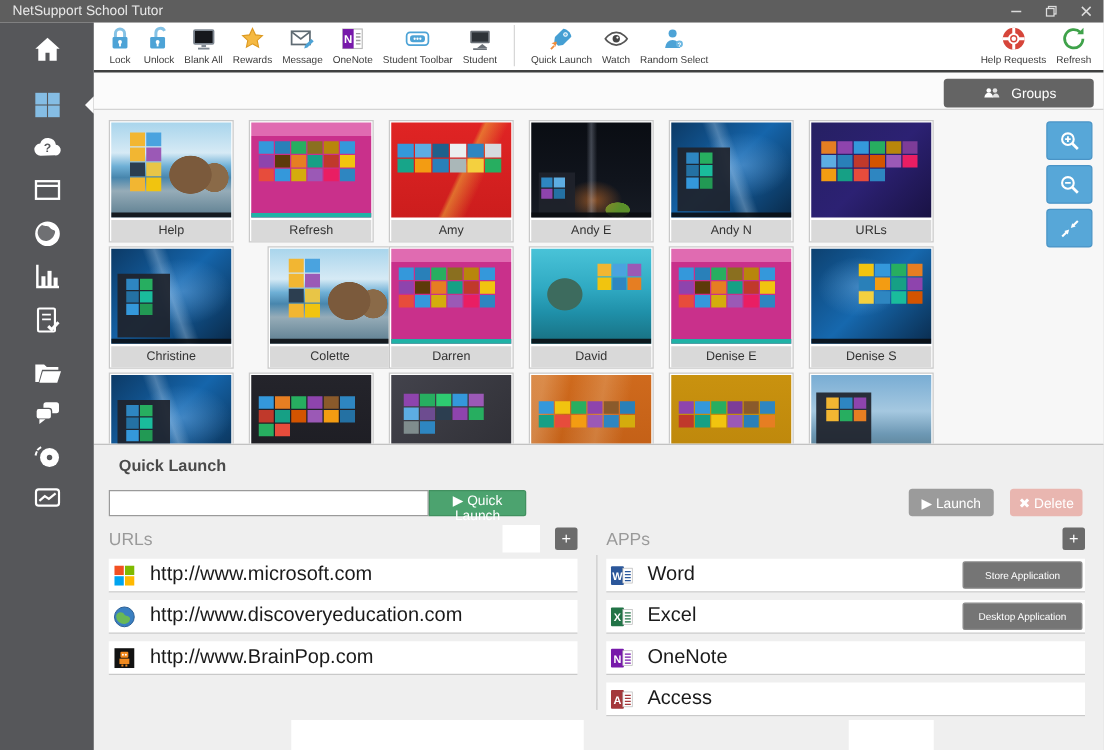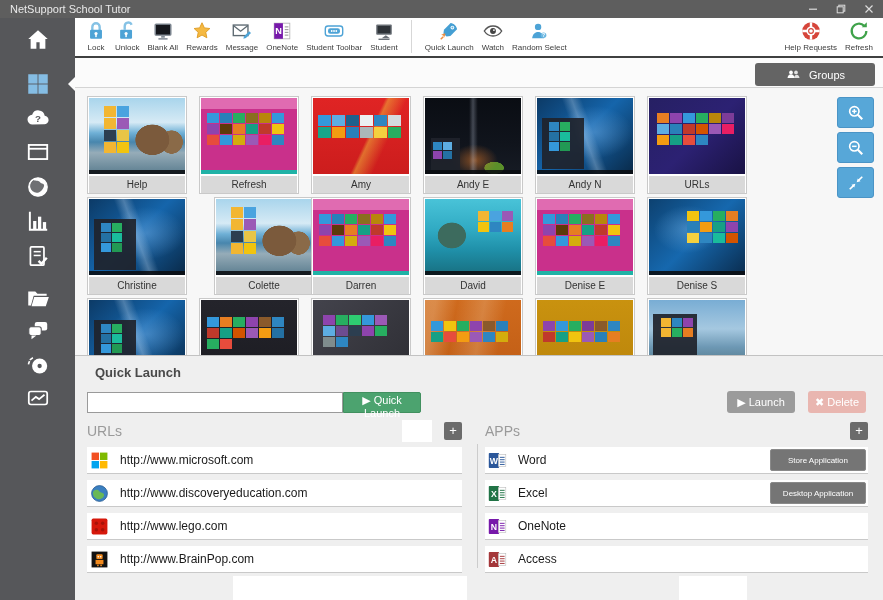--- a/index.html
+++ b/index.html
@@ -81,21 +81,21 @@
   .col-apps{position:absolute;left:410px;top:62px;width:383px;}
   .col-head{display:flex;align-items:center;height:25px;margin-bottom:4px;}
   .col-title{font-size:14px;color:#9a9a9a;flex:1;}
   .chip-blank{width:30px;height:22px;background:#fff;margin-right:12px;border:none;}
   .add-btn{width:18px;height:18px;background:#6b6b6b;border:none;border-radius:2px;color:#fff;
            font-size:13px;line-height:16px;padding:0;font-family:"Liberation Sans",sans-serif;}
   .item-row{display:flex;align-items:center;height:26px;background:#fff;border-bottom:1px solid #c9c9c9;
             margin-bottom:6px;padding-left:3px;}
   .fav{width:19px;height:19px;margin-right:11px;}
   .fav svg{width:19px;height:19px;display:block;}
-  .item-label{font-size:12px;color:#1a1a1a;text-align:center;}
+  .item-label{font-size:16px;color:#1a1a1a;text-align:center;}
   .badge-btn{margin-left:auto;margin-right:2px;width:96px;height:22px;background:#757575;
              border:1px solid #8a8a8a;border-radius:2px;color:#fff;font-size:8px;
              font-family:"Liberation Sans",sans-serif;}
   .vdivider{position:absolute;left:402px;top:88px;width:1px;height:124px;background:#cccccc;}
   .partial{position:absolute;background:#fff;height:25px;}
 </style>
 </head>
 <body>
 
 <div class="app">
@@ -780,32 +780,20 @@
                 <circle cx="12" cy="12" r="10" fill="#3a7fc1"></circle>
                 <path d="M5 8.5c2.6-2 5.8-1 7 1s4.8 1 5.6 3.6-2 5.9-5.6 6.1-7.6-2.7-8-5.7S3.6 9.8 5 8.5z" fill="#6fbf4a" opacity="0.9"></path>
                 <circle cx="12" cy="12" r="10" fill="none" stroke="#2a5e93" stroke-width="1"></circle>
               </svg>
             </span>
             <span class="item-label">http://www.discoveryeducation.com</span>
           </div>
           <div class="item-row">
             <span class="fav">
               <svg viewBox="0 0 24 24">
-                <rect x="2" y="2" width="20" height="20" rx="2" fill="#d6180b"></rect>
-                <circle cx="8" cy="8" r="2.2" fill="#a81208"></circle>
-                <circle cx="16" cy="8" r="2.2" fill="#a81208"></circle>
-                <circle cx="8" cy="16" r="2.2" fill="#a81208"></circle>
-                <circle cx="16" cy="16" r="2.2" fill="#a81208"></circle>
-              </svg>
-            </span>
-            <span class="item-label">http://www.lego.com</span>
-          </div>
-          <div class="item-row">
-            <span class="fav">
-              <svg viewBox="0 0 24 24">
                 <rect x="2" y="2" width="20" height="20" fill="#121212"></rect>
                 <rect x="8" y="5.5" width="8" height="6" rx="1" fill="#f28a1e"></rect>
                 <circle cx="10.5" cy="8.5" r="1" fill="#fff"></circle>
                 <circle cx="13.5" cy="8.5" r="1" fill="#fff"></circle>
                 <rect x="7" y="12.5" width="10" height="5.5" fill="#f28a1e"></rect>
                 <rect x="9" y="18.5" width="2" height="2" fill="#f28a1e"></rect>
                 <rect x="13" y="18.5" width="2" height="2" fill="#f28a1e"></rect>
               </svg>
             </span>
             <span class="item-label">http://www.BrainPop.com</span>

